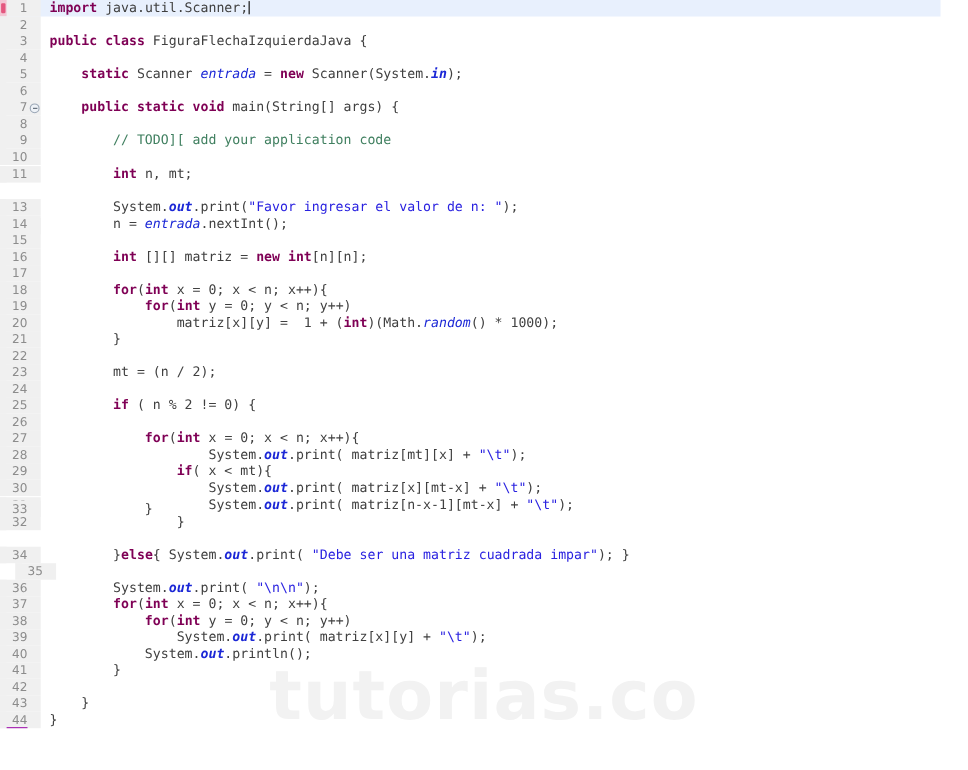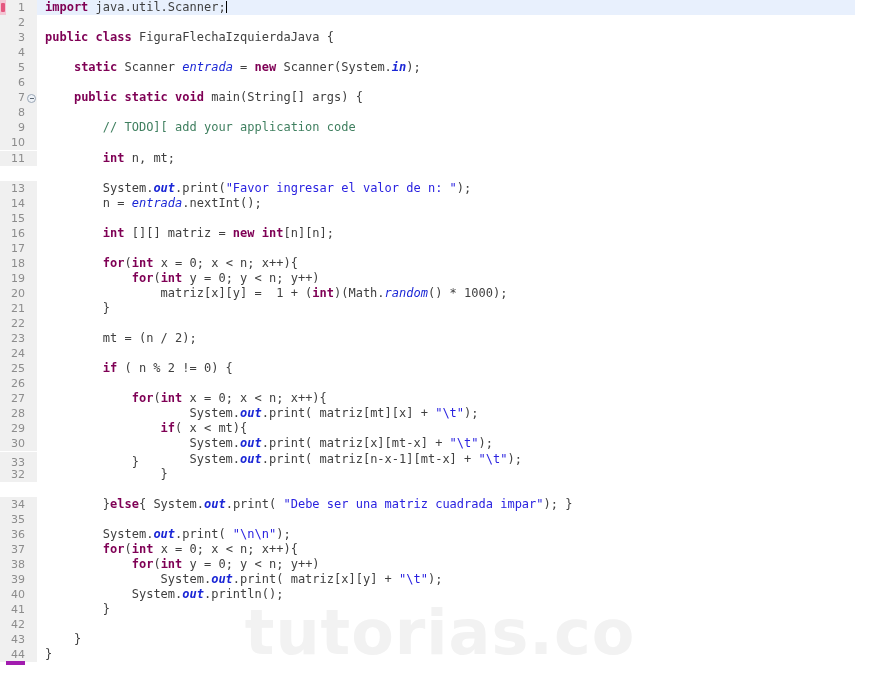--- a/index.html
+++ b/index.html
@@ -101,21 +101,21 @@
     top: 0;
     width: 19px;
     height: 15.05px;
     text-align: right;
     color: #8c8c8c;
     font-family: "DejaVu Sans", "Liberation Sans", sans-serif;
     font-size: 11px;
     line-height: 15.05px;
   }
   .code-line.lastline .lineno {
-    border-bottom: 4px solid #a21caf;
+    border-bottom: 1px solid #a21caf;
     height: 14.05px;
   }
   .fold {
     position: absolute;
     left: 27px;
     top: 3.5px;
     width: 9px;
     height: 9px;
     border: 1px solid #9aa6b5;
     border-radius: 50%;
@@ -196,21 +196,21 @@
     <div class="code-line" style="top: 361.2px; position: absolute; left: 0px; right: 0px;"><div class="gutter"></div><div class="marker-strip"></div><div class="lineno">25</div><div class="code-text">        <span class="t-kw">if</span><span class="t-plain"> ( n % 2 != 0) {</span></div></div>
     <div class="code-line" style="top: 376.25px; position: absolute; left: 0px; right: 0px;"><div class="gutter"></div><div class="marker-strip"></div><div class="lineno">26</div><div class="code-text"></div></div>
     <div class="code-line" style="top: 391.3px; position: absolute; left: 0px; right: 0px;"><div class="gutter"></div><div class="marker-strip"></div><div class="lineno">27</div><div class="code-text">            <span class="t-kw">for</span><span class="t-plain">(</span><span class="t-kw">int</span><span class="t-plain"> x = 0; x &lt; n; x++){</span></div></div>
     <div class="code-line" style="top: 406.35px; position: absolute; left: 0px; right: 0px;"><div class="gutter"></div><div class="marker-strip"></div><div class="lineno">28</div><div class="code-text">                    <span class="t-plain">System.</span><span class="t-sfield">out</span><span class="t-plain">.print( matriz[mt][x] + </span><span class="t-str">"\t"</span><span class="t-plain">);</span></div></div>
     <div class="code-line" style="top: 421.4px; position: absolute; left: 0px; right: 0px;"><div class="gutter"></div><div class="marker-strip"></div><div class="lineno">29</div><div class="code-text">                <span class="t-kw">if</span><span class="t-plain">( x &lt; mt){</span></div></div>
     <div class="code-line" style="top: 436.45px; position: absolute; left: 0px; right: 0px;"><div class="gutter"></div><div class="marker-strip"></div><div class="lineno">30</div><div class="code-text">                    <span class="t-plain">System.</span><span class="t-sfield">out</span><span class="t-plain">.print( matriz[x][mt-x] + </span><span class="t-str">"\t"</span><span class="t-plain">);</span></div></div>
     <div class="code-line" style="top: 451.5px; position: absolute; left: 0px; right: 0px;"><div class="gutter"></div><div class="marker-strip"></div><div class="lineno">31</div><div class="code-text">                    <span class="t-plain">System.</span><span class="t-sfield">out</span><span class="t-plain">.print( matriz[n-x-1][mt-x] + </span><span class="t-str">"\t"</span><span class="t-plain">);</span></div></div>
     <div class="code-line" style="top: 466.55px; position: absolute; left: 0px; right: 0px;"><div class="gutter"></div><div class="marker-strip"></div><div class="lineno">32</div><div class="code-text">                <span class="t-plain">}</span></div></div>
     <div class="code-line" style="top: 455px; position: absolute; left: 0px; right: 0px; padding-left: 30px;"><div class="gutter"></div><div class="marker-strip"></div><div class="lineno">33</div><div class="code-text">            <span class="t-plain">}</span></div></div>
     <div class="code-line" style="top: 496.65px; position: absolute; left: 0px; right: 0px;"><div class="gutter"></div><div class="marker-strip"></div><div class="lineno">34</div><div class="code-text">        <span class="t-plain">}</span><span class="t-kw">else</span><span class="t-plain">{ System.</span><span class="t-sfield">out</span><span class="t-plain">.print( </span><span class="t-str">"Debe ser una matriz cuadrada impar"</span><span class="t-plain">); }</span></div></div>
-    <div class="code-line" style="top: 511.7px; position: absolute; left: 0px; right: 0px; padding-left: 12px;"><div class="gutter"></div><div class="marker-strip"></div><div class="lineno">35</div><div class="code-text"></div></div>
+    <div class="code-line" style="top: 511.7px; position: absolute; left: 14px; right: 0px; padding-left: 12px;"><div class="gutter"></div><div class="marker-strip"></div><div class="lineno">35</div><div class="code-text"></div></div>
     <div class="code-line" style="top: 526.75px; position: absolute; left: 0px; right: 0px;"><div class="gutter"></div><div class="marker-strip"></div><div class="lineno">36</div><div class="code-text">        <span class="t-plain">System.</span><span class="t-sfield">out</span><span class="t-plain">.print( </span><span class="t-str">"\n\n"</span><span class="t-plain">);</span></div></div>
     <div class="code-line" style="top: 541.8px; position: absolute; left: 0px; right: 0px;"><div class="gutter"></div><div class="marker-strip"></div><div class="lineno">37</div><div class="code-text">        <span class="t-kw">for</span><span class="t-plain">(</span><span class="t-kw">int</span><span class="t-plain"> x = 0; x &lt; n; x++){</span></div></div>
     <div class="code-line" style="top: 556.85px; position: absolute; left: 0px; right: 0px;"><div class="gutter"></div><div class="marker-strip"></div><div class="lineno">38</div><div class="code-text">            <span class="t-kw">for</span><span class="t-plain">(</span><span class="t-kw">int</span><span class="t-plain"> y = 0; y &lt; n; y++)</span></div></div>
     <div class="code-line" style="top: 571.9px; position: absolute; left: 0px; right: 0px;"><div class="gutter"></div><div class="marker-strip"></div><div class="lineno">39</div><div class="code-text">                <span class="t-plain">System.</span><span class="t-sfield">out</span><span class="t-plain">.print( matriz[x][y] + </span><span class="t-str">"\t"</span><span class="t-plain">);</span></div></div>
     <div class="code-line" style="top: 586.95px; position: absolute; left: 0px; right: 0px;"><div class="gutter"></div><div class="marker-strip"></div><div class="lineno">40</div><div class="code-text">            <span class="t-plain">System.</span><span class="t-sfield">out</span><span class="t-plain">.println();</span></div></div>
     <div class="code-line" style="top: 602px; position: absolute; left: 0px; right: 0px;"><div class="gutter"></div><div class="marker-strip"></div><div class="lineno">41</div><div class="code-text">        <span class="t-plain">}</span></div></div>
     <div class="code-line" style="top: 617.05px; position: absolute; left: 0px; right: 0px;"><div class="gutter"></div><div class="marker-strip"></div><div class="lineno">42</div><div class="code-text"></div></div>
     <div class="code-line" style="top: 632.1px; position: absolute; left: 0px; right: 0px;"><div class="gutter"></div><div class="marker-strip"></div><div class="lineno">43</div><div class="code-text">    <span class="t-plain">}</span></div></div>
     <div class="code-line lastline" style="top: 647.15px; position: absolute; left: 0px; right: 0px;"><div class="gutter"></div><div class="marker-strip"></div><div class="lineno">44</div><div class="code-text"><span class="t-plain">}</span></div></div>
   </div>

